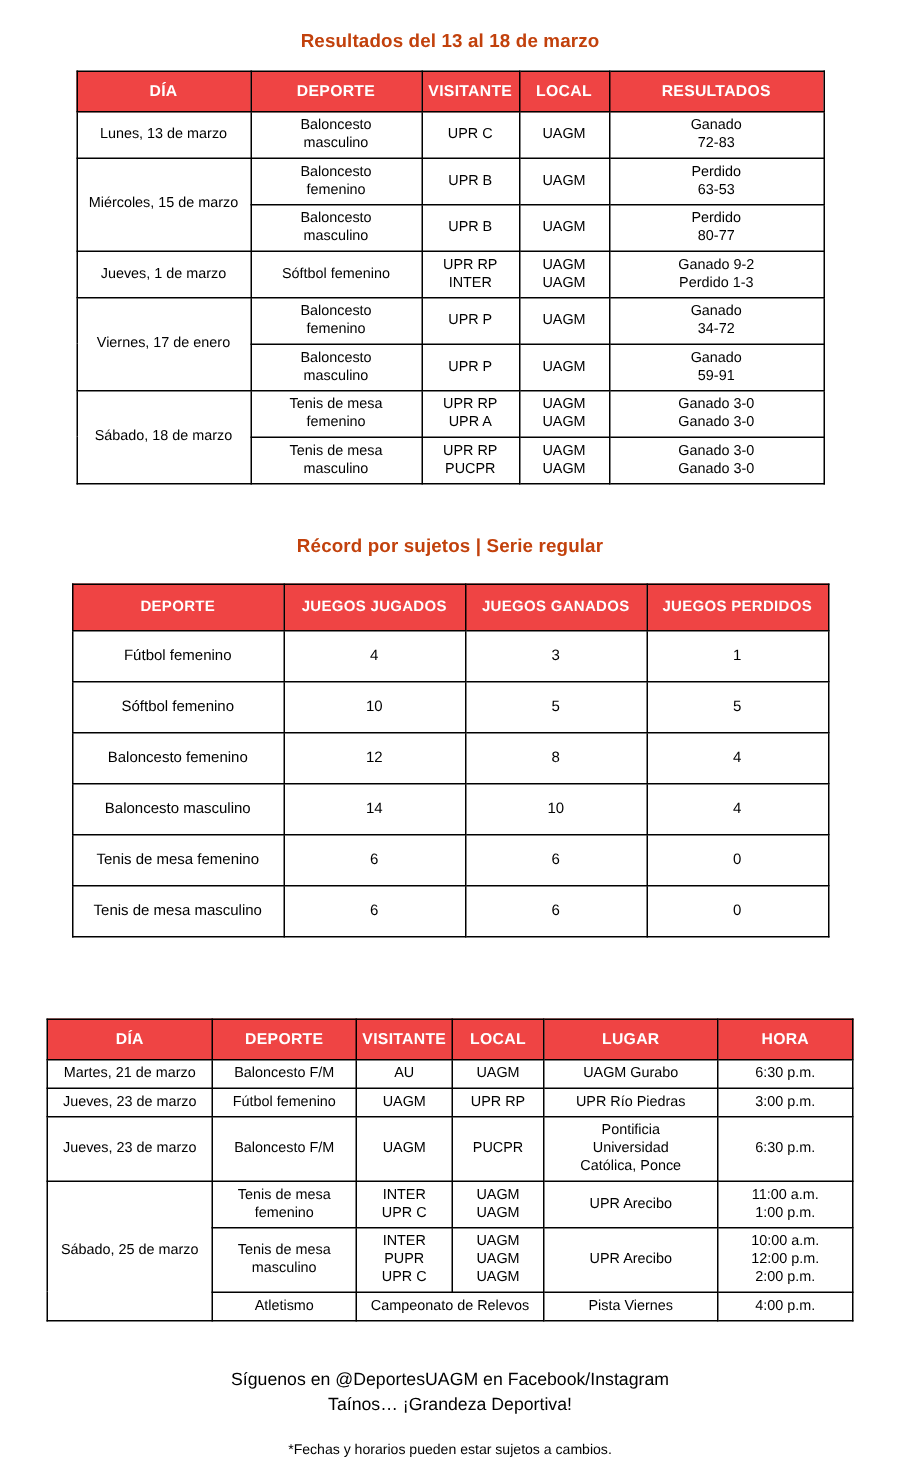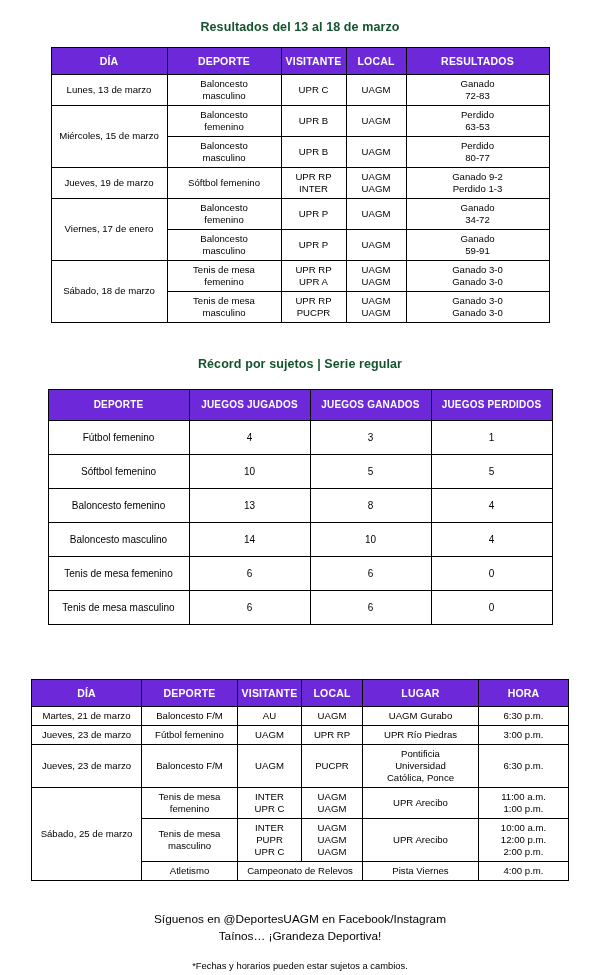--- a/index.html
+++ b/index.html
@@ -19,38 +19,38 @@
     height: 975px;
     position: relative;
     box-sizing: border-box;
   }
 
   .section-title {
     text-align: center;
     font-weight: bold;
     font-size: 12.5px;
     letter-spacing: 0.1px;
-    color: #14532d;
+    color: #c2410c;
   }
 
   table.sheet {
     border-collapse: collapse;
     table-layout: fixed;
     margin: 0 auto;
     border: 1.6px solid #000;
   }
   table.sheet th, table.sheet td {
     border: 1.2px solid #000;
     text-align: center;
     vertical-align: middle;
     color: #000;
     background: #fff;
   }
   table.sheet thead th {
-    background: #6d28d9;
+    background: #ef4444;
     color: #ffffff;
     font-weight: bold;
     letter-spacing: 0.2px;
     border-color: #000;
   }
 
   
   #table-resultados {
     width: 498px;
   }
@@ -186,21 +186,21 @@
       <tr>
         <td class="multi-line">Baloncesto
 masculino</td>
         <td class="multi-line">UPR B</td>
         <td class="multi-line">UAGM</td>
         <td class="multi-line">Perdido
 80-77</td>
       </tr>
 
       <tr>
-        <td class="multi-line">Jueves, 19 de marzo</td>
+        <td class="multi-line">Jueves, 1 de marzo</td>
         <td class="multi-line">Sóftbol femenino</td>
         <td class="multi-line">UPR RP
 INTER</td>
         <td class="multi-line">UAGM
 UAGM</td>
         <td class="multi-line">Ganado 9-2
 Perdido 1-3</td>
       </tr>
 
       <tr>
@@ -274,21 +274,21 @@
         <td>1</td>
       </tr>
       <tr>
         <td>Sóftbol femenino</td>
         <td>10</td>
         <td>5</td>
         <td>5</td>
       </tr>
       <tr>
         <td>Baloncesto femenino</td>
-        <td>13</td>
+        <td>12</td>
         <td>8</td>
         <td>4</td>
       </tr>
       <tr>
         <td>Baloncesto masculino</td>
         <td>14</td>
         <td>10</td>
         <td>4</td>
       </tr>
       <tr>

